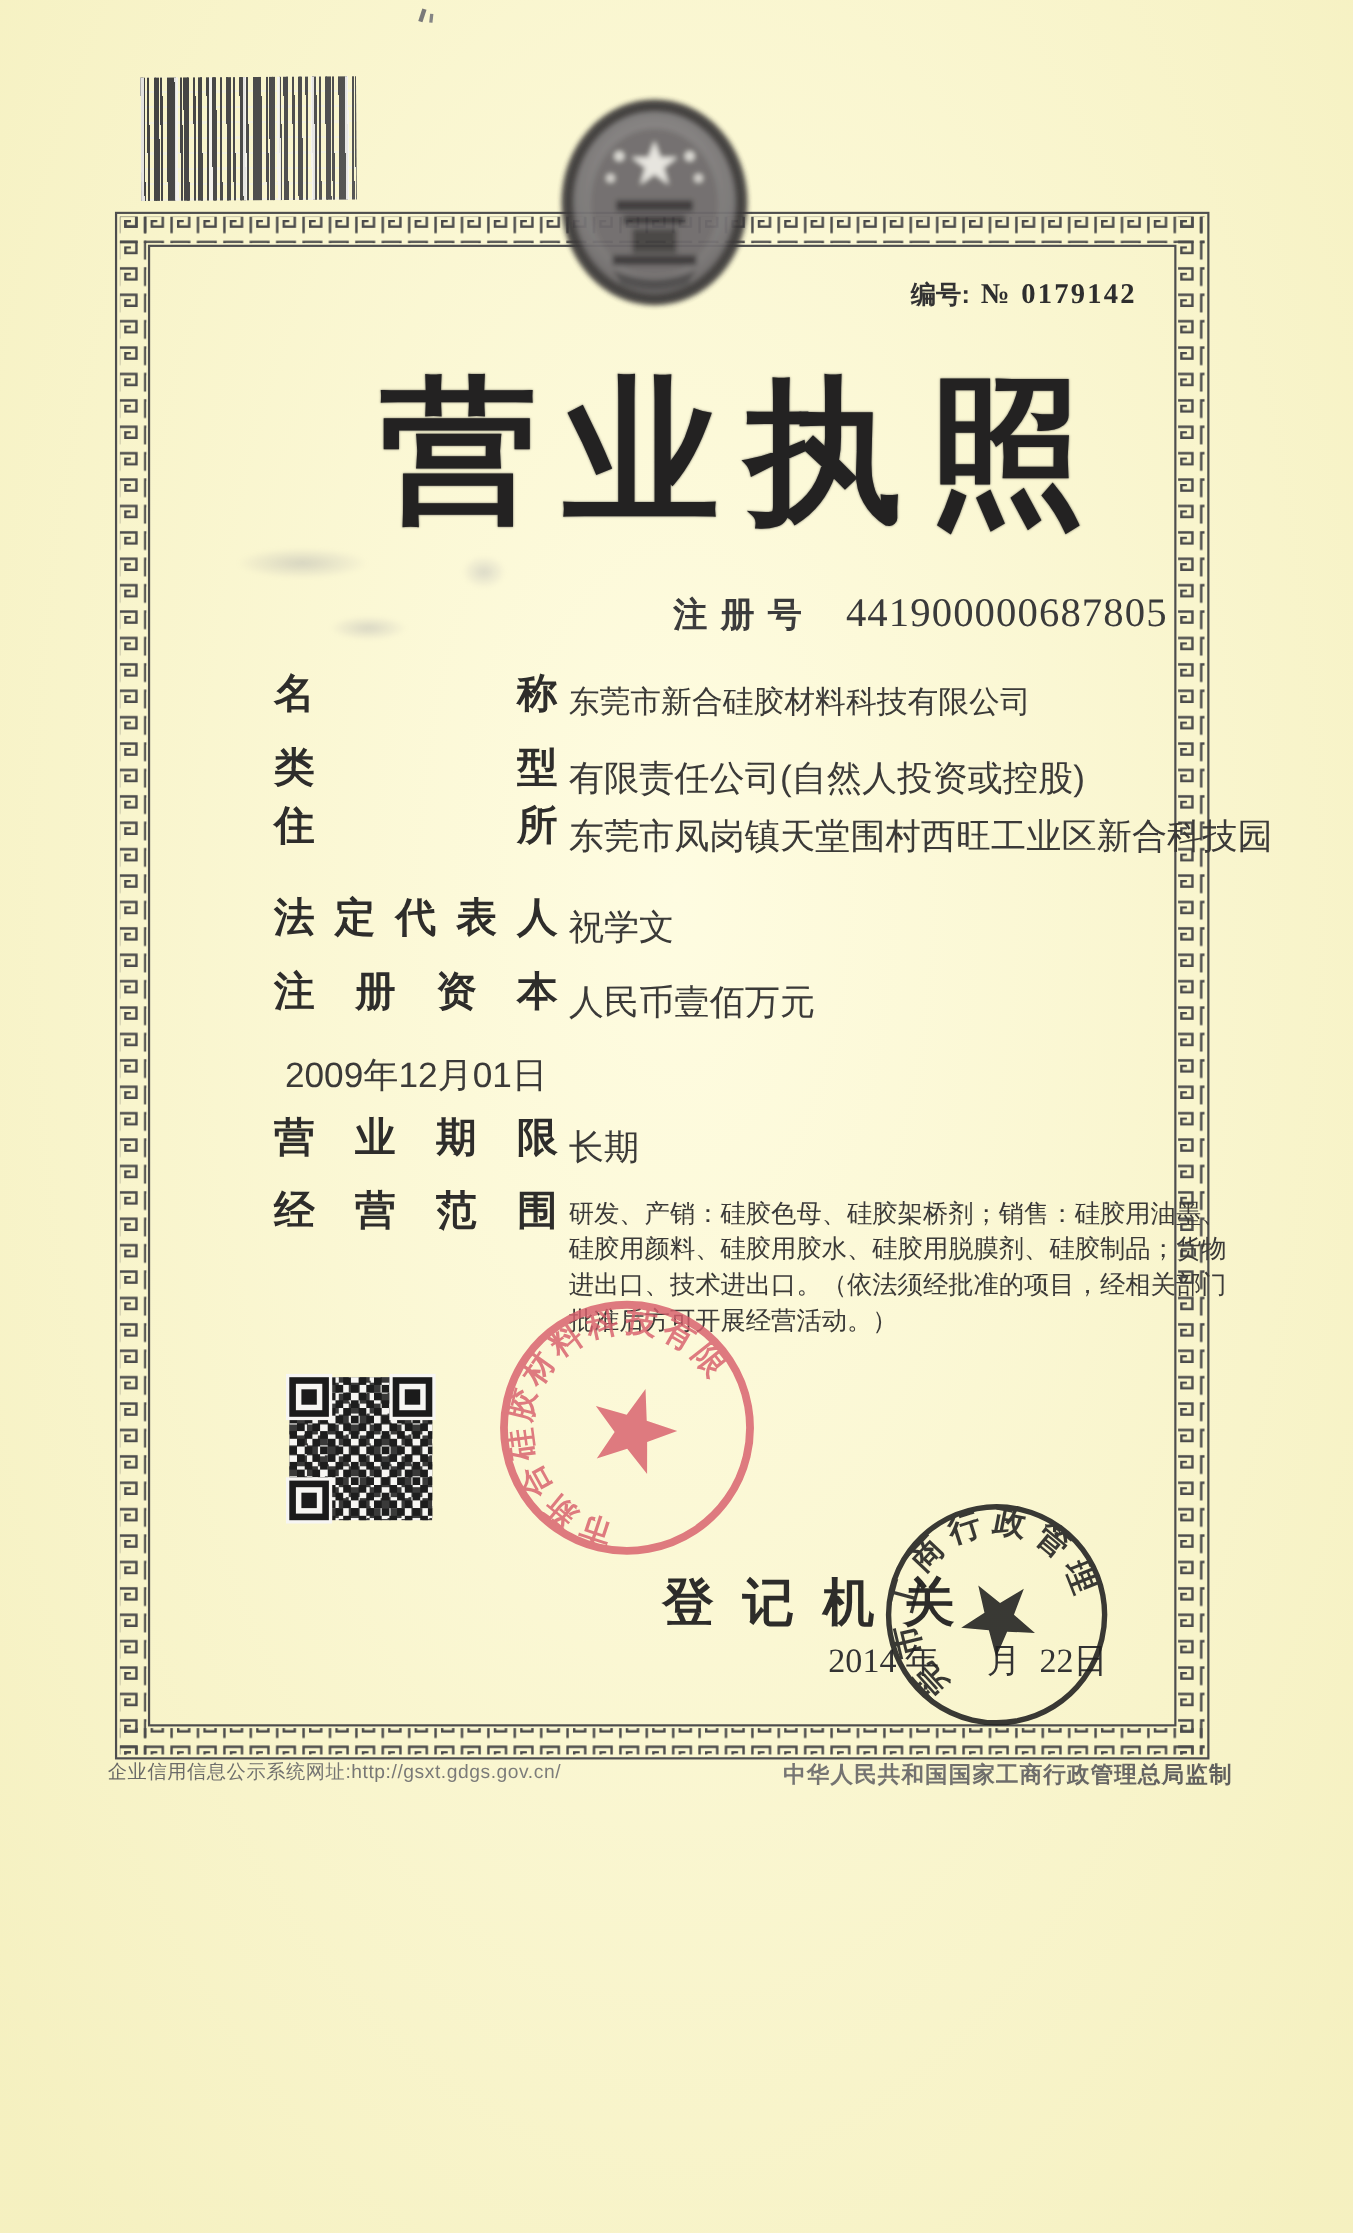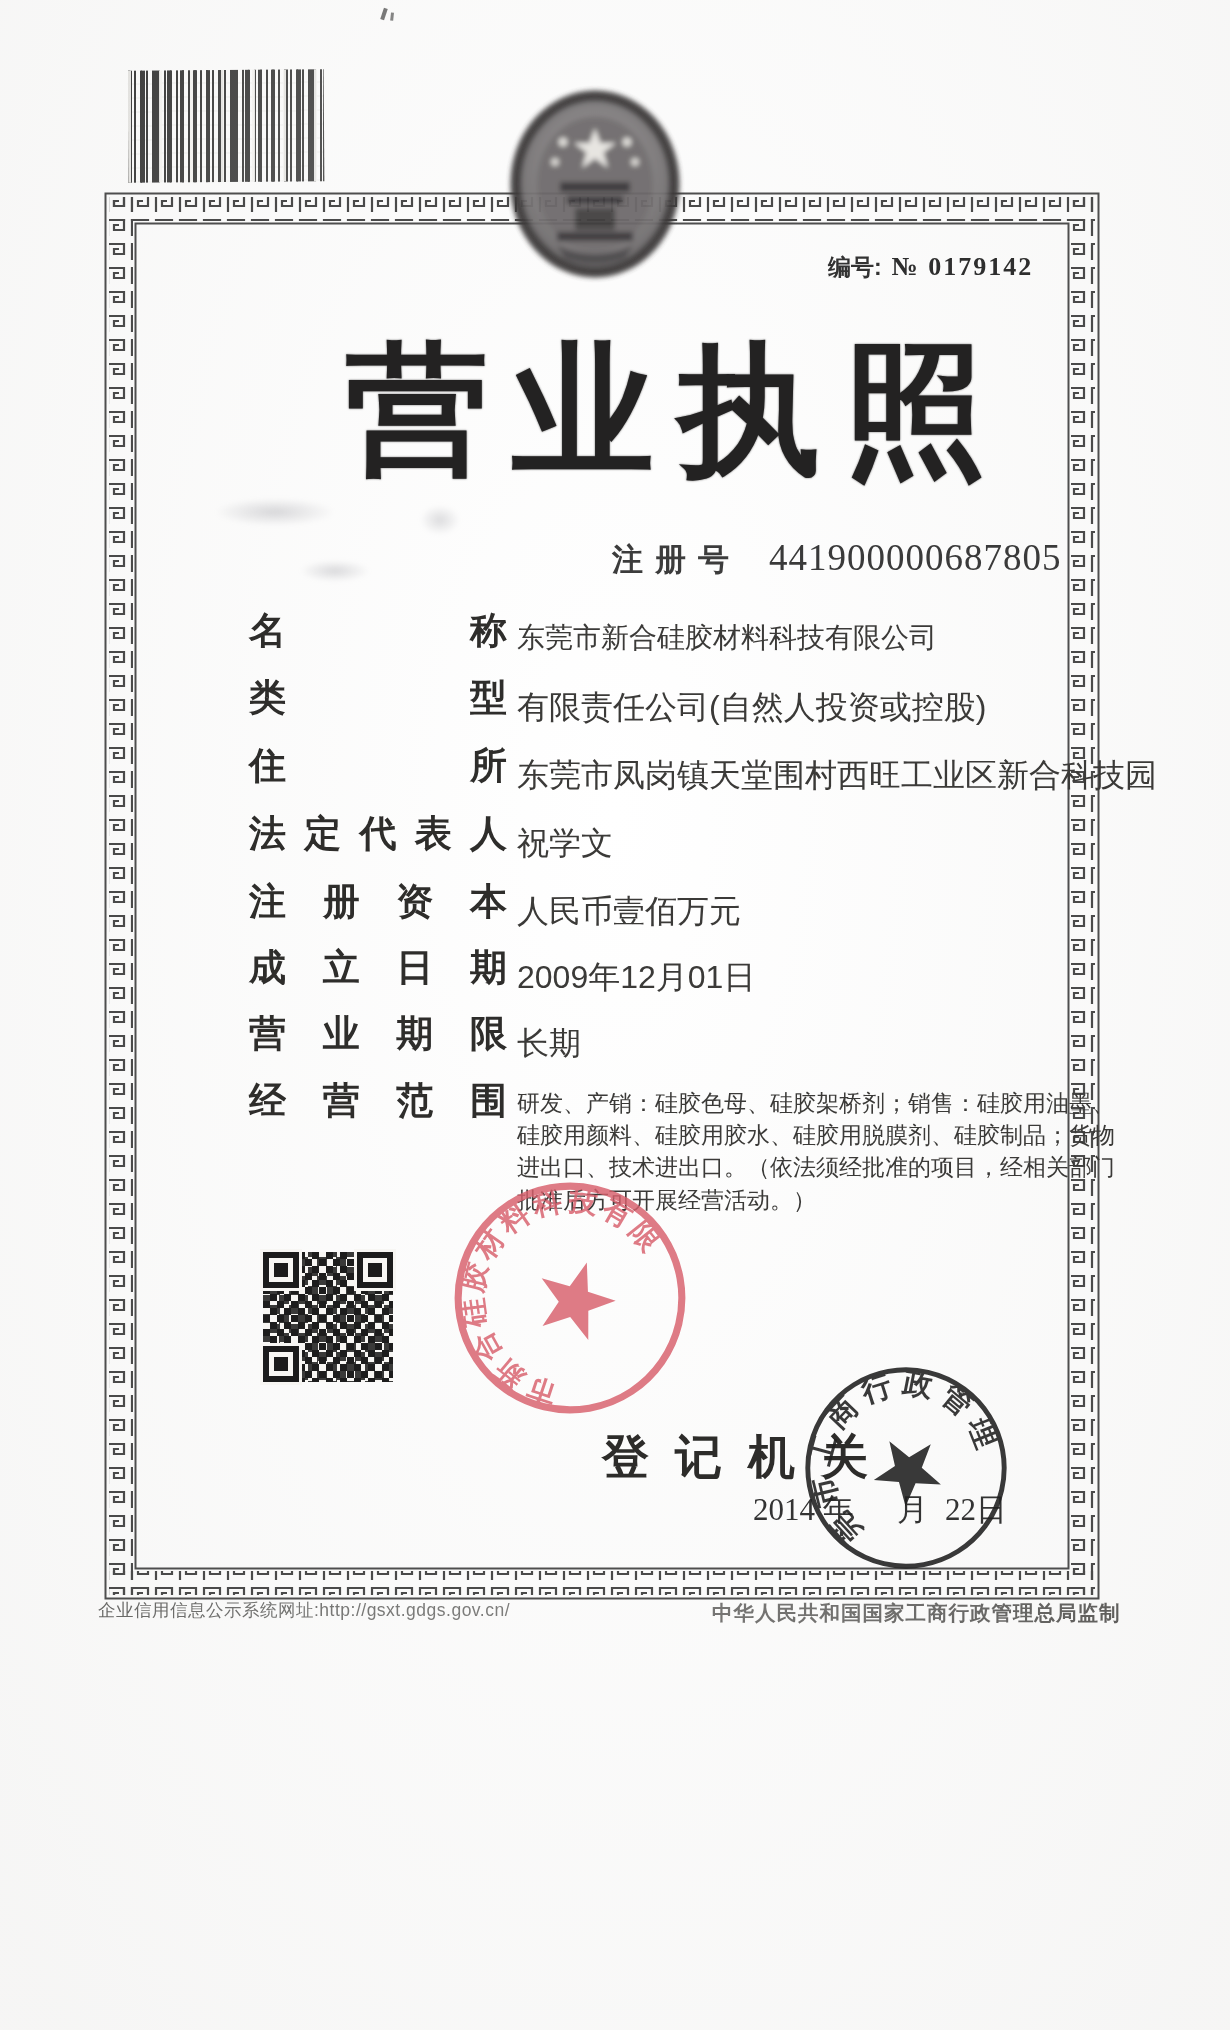--- a/index.html
+++ b/index.html
@@ -1,16 +1,16 @@
 <!DOCTYPE html>
 <html><head>
 <meta charset="utf-8">
 <style>
   html,body{margin:0;padding:0;background:#e9e8e5;}
-  #page{position:relative;width:1230px;height:2030px;background:#ffffff;overflow:hidden;
+  #page{position:relative;width:1230px;height:2030px;background:#fef9c3;overflow:hidden;
         font-family:"Liberation Sans", sans-serif;color:#2a2a2a;}
   #page::after{content:"";position:absolute;inset:0;pointer-events:none;
         background:radial-gradient(ellipse at 50% 40%, rgba(255,255,255,.5), rgba(180,178,172,.12) 95%);}
   
   .scan-tick{position:absolute;left:382px;top:8px;width:4px;height:12px;background:#4a4a4a;transform:rotate(18deg);}
   .scan-tick::after{content:"";position:absolute;left:9px;top:2px;width:3px;height:8px;background:#5a5a5a;transform:rotate(-12deg);}
   
   .barcode{position:absolute;left:128px;top:70px;width:196px;height:112px;transform:rotate(-.4deg);
     background-image:
       repeating-linear-gradient(90deg, rgba(246,245,242,.92) 0 3px, transparent 3px 31px),
@@ -130,34 +130,33 @@
 
   <div class="fields">
     <div class="frow" style="top:0">
       <div class="flabel">名称</div>
       <div class="fvalue" style="font-size:28px">东莞市新合硅胶材料科技有限公司</div>
     </div>
     <div class="frow" style="top:67px">
       <div class="flabel">类型</div>
       <div class="fvalue">有限责任公司(自然人投资或控股)</div>
     </div>
-    <div class="frow" style="top:135px">
+    <div class="frow" style="top:120px">
       <div class="flabel">住所</div>
       <div class="fvalue">东莞市凤岗镇天堂围村西旺工业区新合科技园</div>
     </div>
     <div class="frow" style="top:203px">
       <div class="flabel">法定代表人</div>
       <div class="fvalue">祝学文</div>
     </div>
     <div class="frow" style="top:271px">
       <div class="flabel">注册资本</div>
       <div class="fvalue">人民币壹佰万元</div>
     </div>
     <div class="frow" style="top:337px">
-      <div class="flabel">成立日期</div>
       <div class="fvalue">2009年12月01日</div>
     </div>
     <div class="frow scope" style="top:470px">
       <div class="flabel">经营范围</div>
       <div class="fvalue">研发、产销：硅胶色母、硅胶架桥剂；销售：硅胶用油墨、硅胶用颜料、硅胶用胶水、硅胶用脱膜剂、硅胶制品；货物进出口、技术进出口。（依法须经批准的项目，经相关部门批准后方可开展经营活动。）</div>
     </div>
     <div class="frow" style="top:403px">
       <div class="flabel">营业期限</div>
       <div class="fvalue">长期</div>
     </div>

